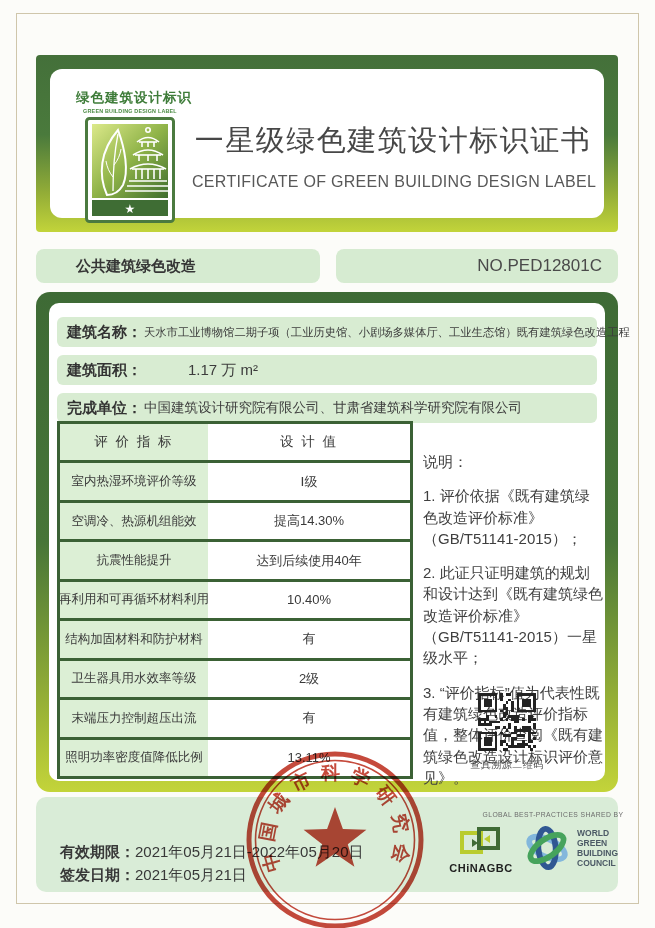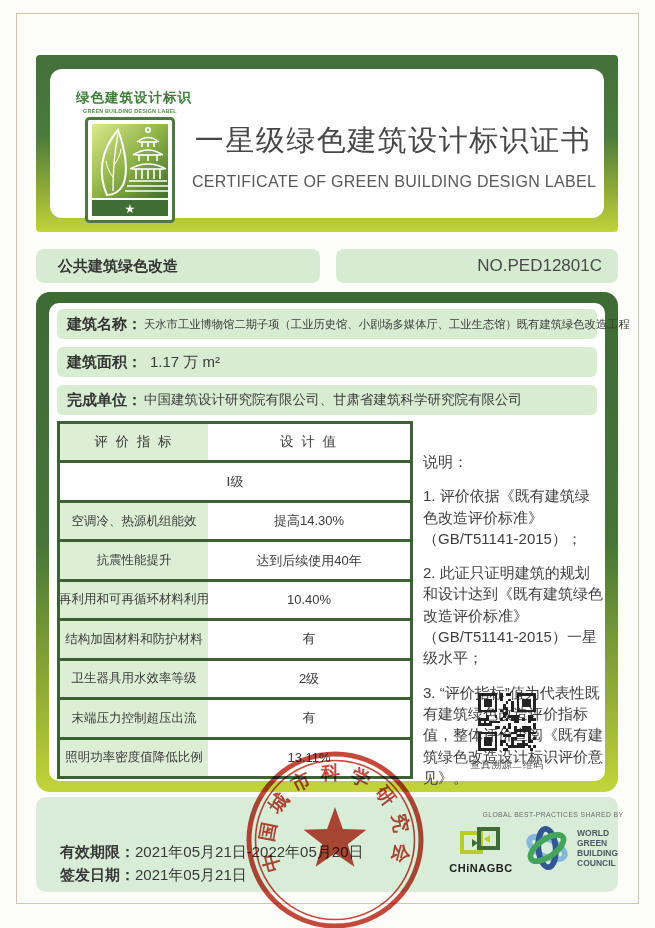--- a/index.html
+++ b/index.html
@@ -15,33 +15,33 @@
   .logo{position:absolute;left:26px;top:20px;width:108px;text-align:center;}
   .logo-cn{font-size:13.5px;font-weight:bold;color:#3e7c39;letter-spacing:1px;white-space:nowrap;}
   .logo-en{font-size:5.4px;color:#4a8a42;font-weight:bold;letter-spacing:.2px;margin-top:1px;white-space:nowrap;}
   .logo-svg{margin-top:3px;}
   .title-block{position:absolute;left:142px;right:10px;top:52px;text-align:center;}
   .cert-title{font-size:29px;color:#474747;letter-spacing:1.5px;font-weight:500;white-space:nowrap;}
   .cert-subtitle{font-size:16px;color:#585858;margin-top:12px;letter-spacing:.3px;white-space:nowrap;}
 
   
   .pill{position:absolute;height:34px;background:#d6ebd1;border-radius:8px;display:flex;align-items:center;box-sizing:border-box;}
-  .pill-category{left:36px;top:249px;width:284px;padding-left:22px;font-size:15px;font-weight:600;color:#363636;}
+  .pill-category{left:36px;top:249px;width:284px;padding-left:40px;font-size:15px;font-weight:600;color:#363636;}
   .pill-number{left:336px;top:249px;width:282px;justify-content:flex-end;padding-right:16px;font-size:17px;color:#4a4a4a;font-weight:500;}
 
   
   .main-panel{position:absolute;left:36px;top:292px;width:582px;height:500px;border-radius:14px;
     background:linear-gradient(180deg,#3e6a35 0%,#477538 50%,#96b036 82%,#c3d43a 100%);
     padding:11px 13px;box-sizing:border-box;}
   .main-inner{width:100%;height:100%;background:#ffffff;border-radius:10px;position:relative;}
   .info-row{position:absolute;left:8px;width:540px;height:30px;background:#d8ecd2;border-radius:6px;
-    display:flex;align-items:center;padding:0 10px;box-sizing:border-box;white-space:nowrap;}
+    display:flex;align-items:center;padding:0 10px;box-sizing:border-box;white-space:nowrap;margin-top:8px;}
   .info-label{font-size:15px;font-weight:bold;color:#333;flex-shrink:0;}
   .row-name{top:6px;}  .row-name .info-value{font-size:11.3px;margin-left:2px;}
-  .row-area{top:44px;} .row-area .info-value{font-size:15px;margin-left:8px;}
+  .row-area{top:44px;gap:38px;} .row-area .info-value{font-size:15px;margin-left:8px;}
   .row-unit{top:82px;} .row-unit .info-value{font-size:13.5px;margin-left:2px;}
   .info-value{color:#3c3c3c;}
 
   
   .ind-table{position:absolute;left:8px;top:118px;width:356px;height:358px;border:3px solid #3b6135;
     box-sizing:border-box;display:flex;flex-direction:column;background:#fff;}
   .t-row{flex:1;display:flex;border-top:3px solid #3b6135;}
   .t-row:first-child{border-top:none;}
   .t-cell-l{width:148px;background:#dcefd5;display:flex;align-items:center;justify-content:center;
     font-size:12.5px;color:#3a3a3a;white-space:nowrap;overflow:hidden;}
@@ -148,20 +148,21 @@
         <span class="info-label">完成单位：</span>
         <span class="info-value">中国建筑设计研究院有限公司、甘肃省建筑科学研究院有限公司</span>
       </div>
 
       <div class="ind-table">
         <div class="t-row t-head">
           <div class="t-cell-l">评 价 指 标</div>
           <div class="t-cell-r">设 计 值</div>
         </div>
         <div class="t-row">
+          <div class="t-cell-l">室内热湿环境评价等级</div>
           <div class="t-cell-r">Ⅰ级</div>
         </div>
         <div class="t-row">
           <div class="t-cell-l">空调冷、热源机组能效</div>
           <div class="t-cell-r">提高14.30%</div>
         </div>
         <div class="t-row">
           <div class="t-cell-l">抗震性能提升</div>
           <div class="t-cell-r">达到后续使用40年</div>
         </div>

